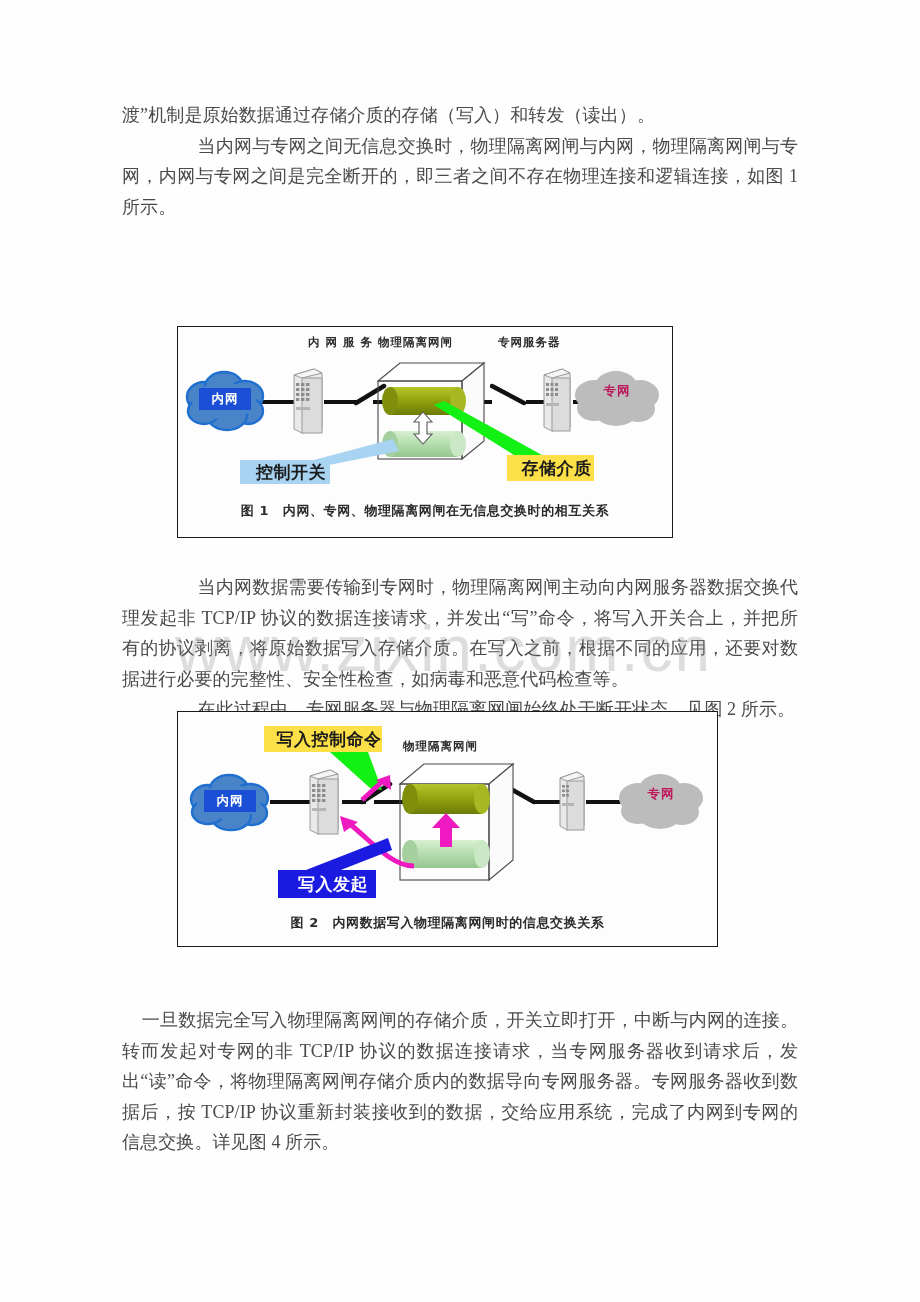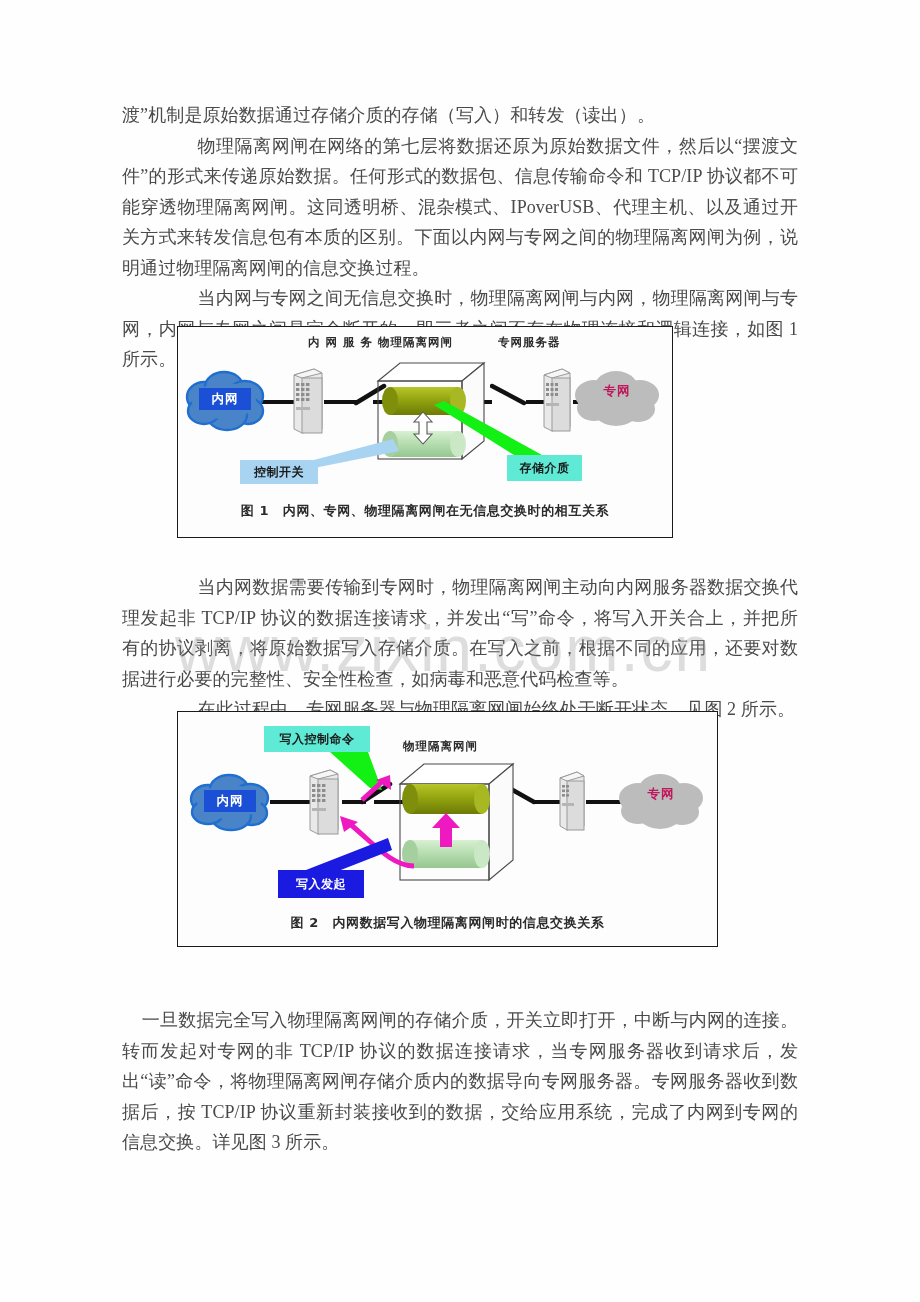--- a/index.html
+++ b/index.html
@@ -96,28 +96,29 @@
     position: absolute;
     background: #1a4fd6;
     color: #fff;
   }
 
   
   .callout {
     position: absolute;
     font-family: "DejaVu Sans", sans-serif;
     font-weight: 700;
-    font-size: 12px;
+    font-size: 17px;
     display: flex;
     align-items: center;
     justify-content: center;
     letter-spacing: 0.5px;
     white-space: nowrap;
-  }
-  .callout-green { background: #5eead4; color: #1b1b1b; }
+    padding-left: 12px;
+  }
+  .callout-green { background: #fde047; color: #1b1b1b; }
   .callout-blue-lt { background: #a8d4f2; color: #1b1b1b; }
   .callout-blue-dk { background: #1a1ae0; color: #ffffff; }
 
   
   .wire {
     position: absolute;
     background: #111;
     height: 4px;
   }
 
@@ -135,31 +136,30 @@
     pointer-events: none;
   }
 </style>
 </head>
 <body>
 
 <div class="page">
 
   <div class="doc">
     <p class="para">渡”机制是原始数据通过存储介质的存储（写入）和转发（读出）。</p>
-    <p class="para indent">物理隔离网闸在网络的第七层将数据还原为原始数据文件，然后以“摆渡文件”的形式来传递原始数据。任何形式的数据包、信息传输命令和 TCP/IP 协议都不可能穿透物理隔离网闸。这同透明桥、混杂模式、IPoverUSB、代理主机、以及通过开关方式来转发信息包有本质的区别。下面以内网与专网之间的物理隔离网闸为例，说明通过物理隔离网闸的信息交换过程。</p>
     <p class="para indent">当内网与专网之间无信息交换时，物理隔离网闸与内网，物理隔离网闸与专网，内网与专网之间是完全断开的，即三者之间不存在物理连接和逻辑连接，如图 1 所示。</p>
   </div>
 
   <div class="doc" style="top:572px;">
     <p class="para indent">当内网数据需要传输到专网时，物理隔离网闸主动向内网服务器数据交换代理发起非 TCP/IP 协议的数据连接请求，并发出“写”命令，将写入开关合上，并把所有的协议剥离，将原始数据写入存储介质。在写入之前，根据不同的应用，还要对数据进行必要的完整性、安全性检查，如病毒和恶意代码检查等。</p>
     <p class="para indent">在此过程中，专网服务器与物理隔离网闸始终处于断开状态，见图 2 所示。</p>
   </div>
 
   <div class="doc" style="top:1005px;">
-    <p class="para indent-sm">一旦数据完全写入物理隔离网闸的存储介质，开关立即打开，中断与内网的连接。转而发起对专网的非 TCP/IP 协议的数据连接请求，当专网服务器收到请求后，发出“读”命令，将物理隔离网闸存储介质内的数据导向专网服务器。专网服务器收到数据后，按 TCP/IP 协议重新封装接收到的数据，交给应用系统，完成了内网到专网的信息交换。详见图 3 所示。</p>
+    <p class="para indent-sm">一旦数据完全写入物理隔离网闸的存储介质，开关立即打开，中断与内网的连接。转而发起对专网的非 TCP/IP 协议的数据连接请求，当专网服务器收到请求后，发出“读”命令，将物理隔离网闸存储介质内的数据导向专网服务器。专网服务器收到数据后，按 TCP/IP 协议重新封装接收到的数据，交给应用系统，完成了内网到专网的信息交换。详见图 4 所示。</p>
   </div>
 
   <div class="watermark">www.zixin.com.cn</div>
 
   <div class="figure" id="figure-1">
     <div class="fig-inner">
 
       <div class="node-label" style="left:82px; top:8px;padding-left:48px;">内 网 服 务</div>
       <div class="node-label" style="left:200px; top:8px;">物理隔离网闸</div>
       <div class="node-label" style="left:320px; top:8px;">专网服务器</div>

